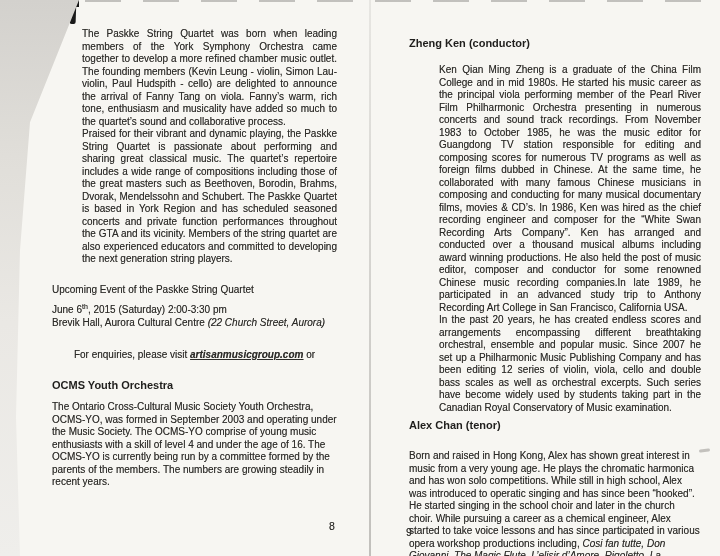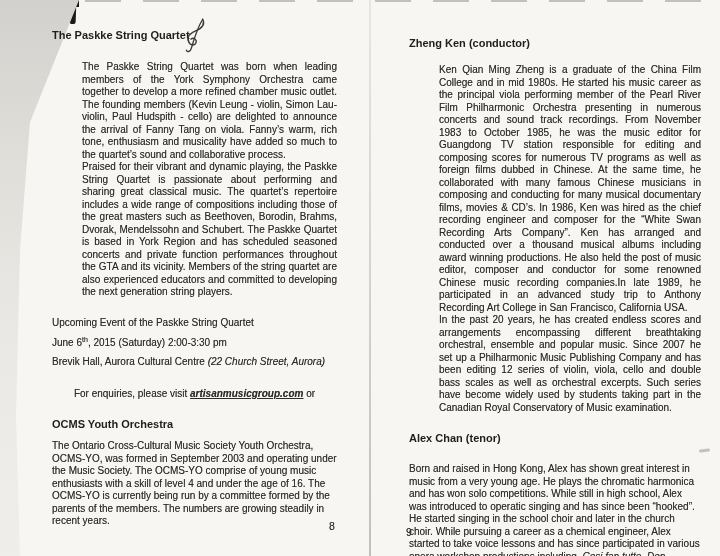--- a/index.html
+++ b/index.html
@@ -35,55 +35,46 @@
   .col{position:absolute;top:0;}
   .col-left{left:52px;top:28px;width:285px;}
   .col-right{left:409px;top:36px;width:292px;}
   .h1,.h2{font-size:11px;font-weight:700;line-height:15px;margin:0;color:#1f1e1c;}
   .body{font-size:10px;line-height:12.5px;margin:0;text-shadow:0 0 .4px rgba(45,44,41,.55);}
   .just{text-align:justify;margin-left:30px;}
   .heading-row{position:relative;margin:0 0 18px 0;}
   .clef{position:absolute;left:132px;top:-13px;}
   .m-up{margin-top:18px;}
   .m-date{margin-top:8px;}
-  .m-venue{margin-top:6px;}
+  .m-venue{}
   .enquiries{margin-top:18px;text-align:center;font-size:10px;line-height:15px;text-shadow:0 0 .4px rgba(45,44,41,.55);}
   .url{font-weight:700;font-style:italic;text-decoration:underline;margin-top:36px;}
   .ocms-h{margin-top:16px;}
   .ocms-p{margin-top:8px;}
   .r-para1{margin-top:13px;}
-  .alex-h{margin-top:17px;}
+  .alex-h{margin-top:4px;}
   .alex-p{margin-top:17px;}
   sup{font-size:7px;line-height:0;}
   .pagenum{position:absolute;font-size:10.5px;color:#2d2c29;text-shadow:0 0 .4px rgba(45,44,41,.5);}
   #p8{left:329px;top:520px;}
   #p9{left:406px;top:526px;}
 </style>
 </head>
 <body>
 
 <div class="scan">
 
   <div class="art-top-strip"></div>
   <div class="art-top-vline"></div>
   <div class="art-left-wedge"></div>
   <div class="art-top-smudge"></div>
   <div class="art-gutter"></div>
   <div class="art-dash-right"></div>
 
   <div class="col col-left">
-    <div class="heading-row">
-      <p class="h1">The Paskke String Quartet</p>
-      <span class="clef">
-        <svg width="22" height="44" viewBox="0 0 24 46" style="transform:rotate(18deg)">
-          <path d="M14 2 C18 6 17 11 11 16 C5 21 3 26 7 30 C10 33.5 15 32.5 15 28.5 C15 25 11 23.5 8.5 26.5" fill="none" stroke="#3c3b38" stroke-width="1.6" stroke-linecap="round"></path>
-          <path d="M14 2 C12 10 11.5 22 12 36 C12.2 40 9 42 7.5 39.5" fill="none" stroke="#3c3b38" stroke-width="1.5" stroke-linecap="round"></path>
-        </svg>
-      </span>
-    </div>
     <p class="body just">The Paskke String Quartet was born when leading members of the York Symphony Orchestra came together to develop a more refined chamber music outlet. The founding members (Kevin Leung - violin, Simon Lau- violin, Paul Hudspith - cello) are delighted to announce the arrival of Fanny Tang on viola.  Fanny’s warm, rich tone, enthusiasm and musicality have added so much to the quartet’s sound and collaborative process.</p>
     <p class="body just">Praised for their vibrant and dynamic playing, the Paskke String Quartet is passionate about performing and sharing great classical music. The quartet’s repertoire includes a wide range of compositions including those of the great masters such as Beethoven, Borodin, Brahms, Dvorak, Mendelssohn and Schubert. The Paskke Quartet is based in York Region and has scheduled seasoned concerts and private function performances throughout the GTA and its vicinity. Members of the string quartet are also experienced educators and committed to developing the next generation string players.</p>
     <p class="body m-up">Upcoming Event of the Paskke String Quartet</p>
     <p class="body m-date"><span>June 6</span><sup>th</sup><span>, 2015 (Saturday) 2:00-3:30 pm</span></p>
     <p class="body m-venue"><span>Brevik Hall, Aurora Cultural Centre </span><i>(22 Church Street, Aurora)</i></p>
     <div class="enquiries">
       <div><span>For enquiries, please visit </span><span class="url">artisanmusicgroup.com</span><span> or</span></div>
     </div>
     <p class="h2 ocms-h">OCMS Youth Orchestra</p>
     <p class="body ocms-p">The Ontario Cross-Cultural Music Society Youth Orchestra, OCMS-YO, was formed in September 2003 and operating under the Music Society. The OCMS-YO comprise of young music enthusiasts with a skill of level 4 and under the age of 16. The OCMS-YO is currently being run by a committee formed by the parents of the members. The numbers are growing steadily in recent years.</p>

